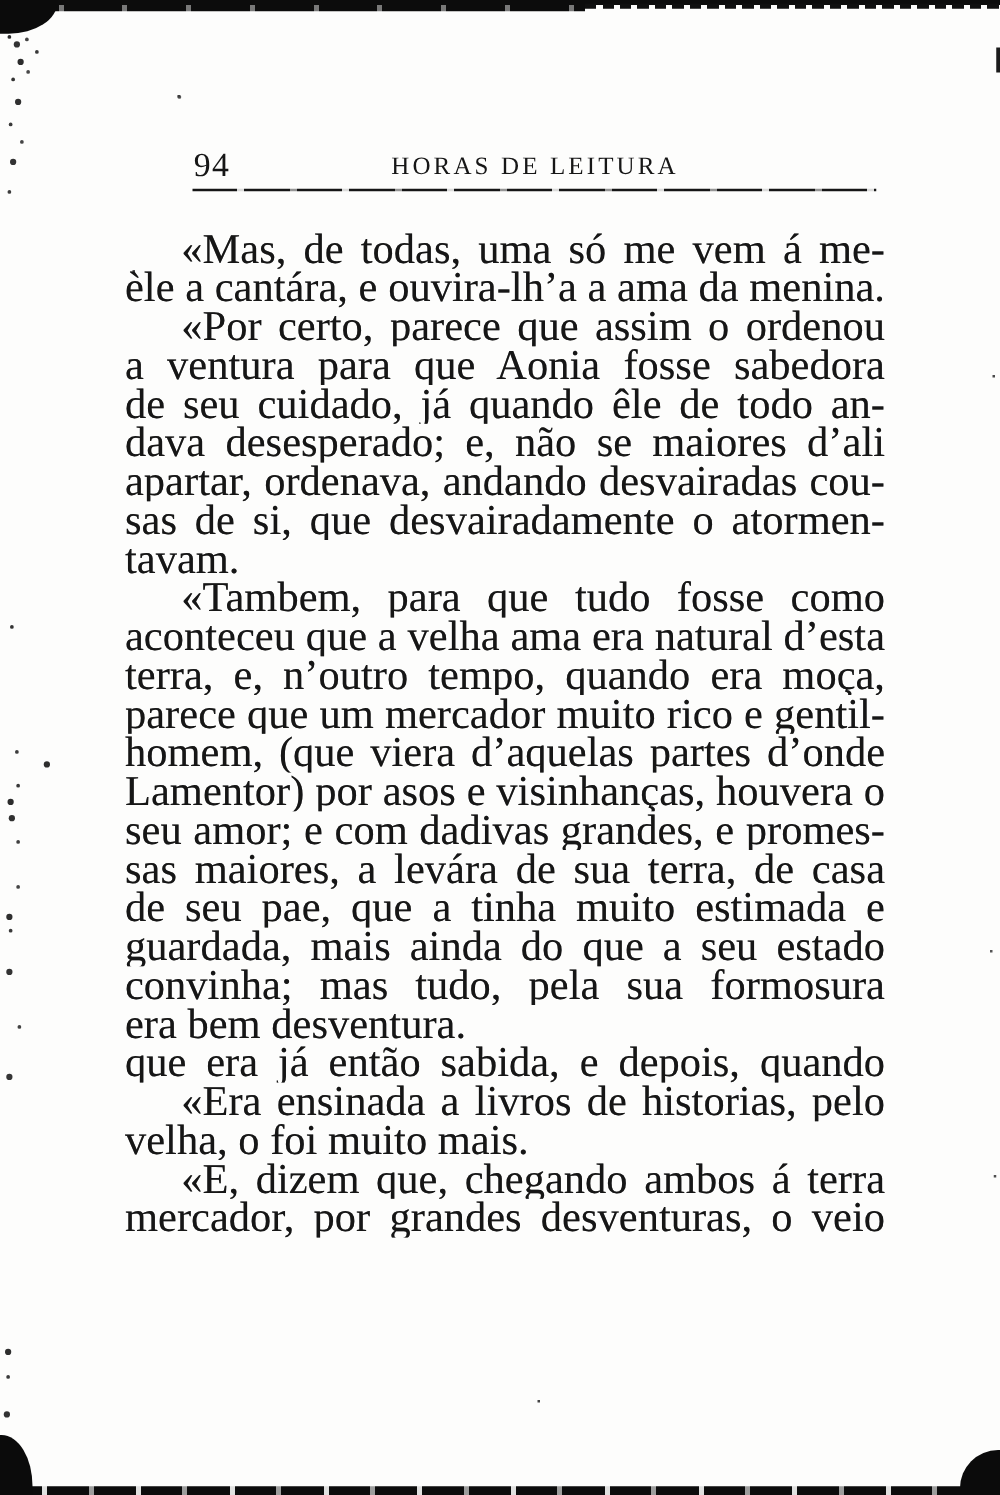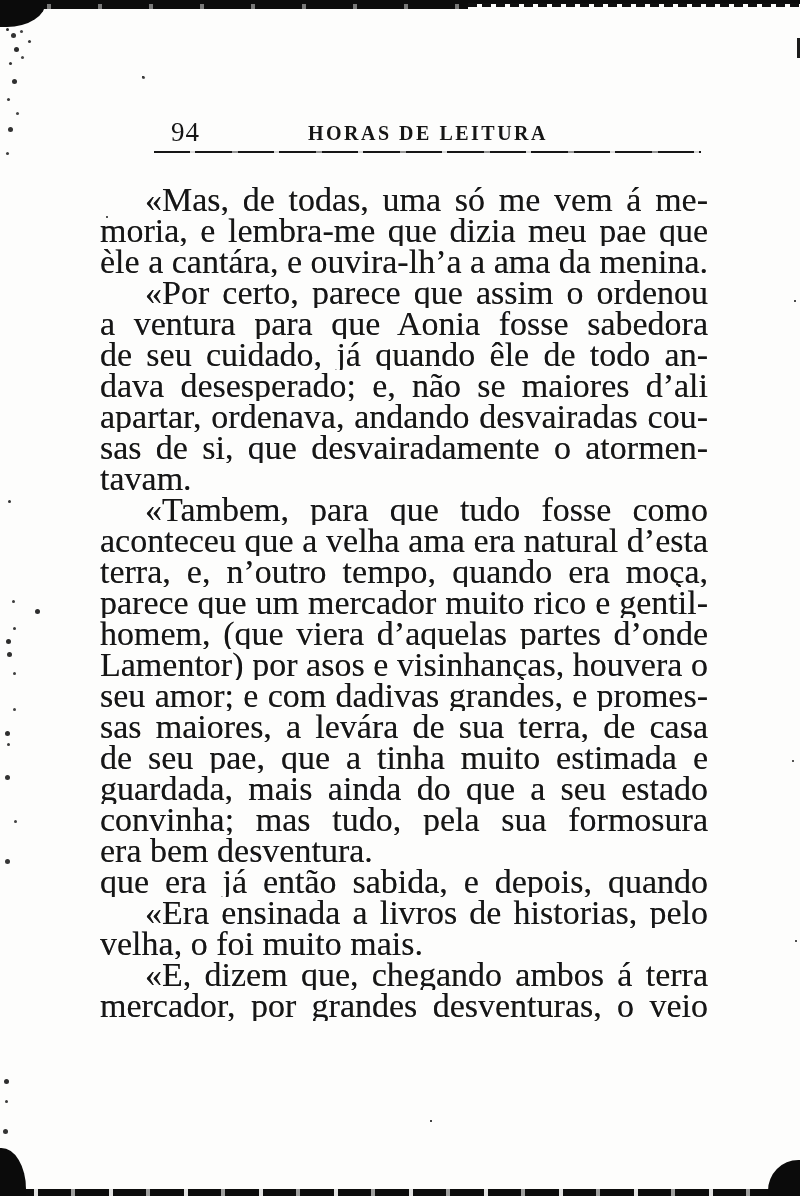--- a/index.html
+++ b/index.html
@@ -20,28 +20,28 @@
     overflow:hidden;
     color:var(--ink);
   }
 
   
   .header-row{
     position:absolute;
     left:155px;top:118px;width:546px;height:30px;
   }
   .page-num{
-    position:absolute;left:16px;top:0;
+    position:absolute;left:0;top:0;
     font-size:27px;line-height:28px;
     letter-spacing:1px;
   }
   .running-title{
     position:absolute;left:0;right:0;top:4px;
     text-align:center;
-    font-size:20px;font-weight:bold;
+    font-size:20px;font-weight:normal;
     letter-spacing:2.5px;
     line-height:22px;
   }
   .header-rule{
     position:absolute;left:154px;top:150px;width:547px;height:3px;
     background:
       repeating-linear-gradient(90deg,
         var(--ink) 0px, var(--ink) 36px,
         rgba(22,22,22,.15) 36px, rgba(22,22,22,.15) 41px,
         var(--ink) 41px, var(--ink) 78px,
@@ -140,21 +140,20 @@
   <div class="art art-br-blob"></div>
 
   <div class="header-row">
     <span class="page-num">94</span>
     <span class="running-title">HORAS DE LEITURA</span>
   </div>
   <div class="header-rule"></div>
 
   <div class="text-block">
       <div class="line j indent">«Mas, de todas, uma só me vem á me-</div>
-      <div class="line j">moria, e lembra-me que dizia meu pae que</div>
       <div class="line j">èle a cantára, e ouvira-lh’a a ama da menina.</div>
       <div class="line j indent">«Por certo, parece que assim o ordenou</div>
       <div class="line j">a ventura para que Aonia fosse sabedora</div>
       <div class="line j">de seu cuidado, já quando êle de todo an-</div>
       <div class="line j">dava desesperado; e, não se maiores d’ali</div>
       <div class="line j">apartar, ordenava, andando desvairadas cou-</div>
       <div class="line j">sas de si, que desvairadamente o atormen-</div>
       <div class="line">tavam.</div>
       <div class="line j indent">«Tambem, para que tudo fosse como</div>
       <div class="line j">aconteceu que a velha ama era natural d’esta</div>

